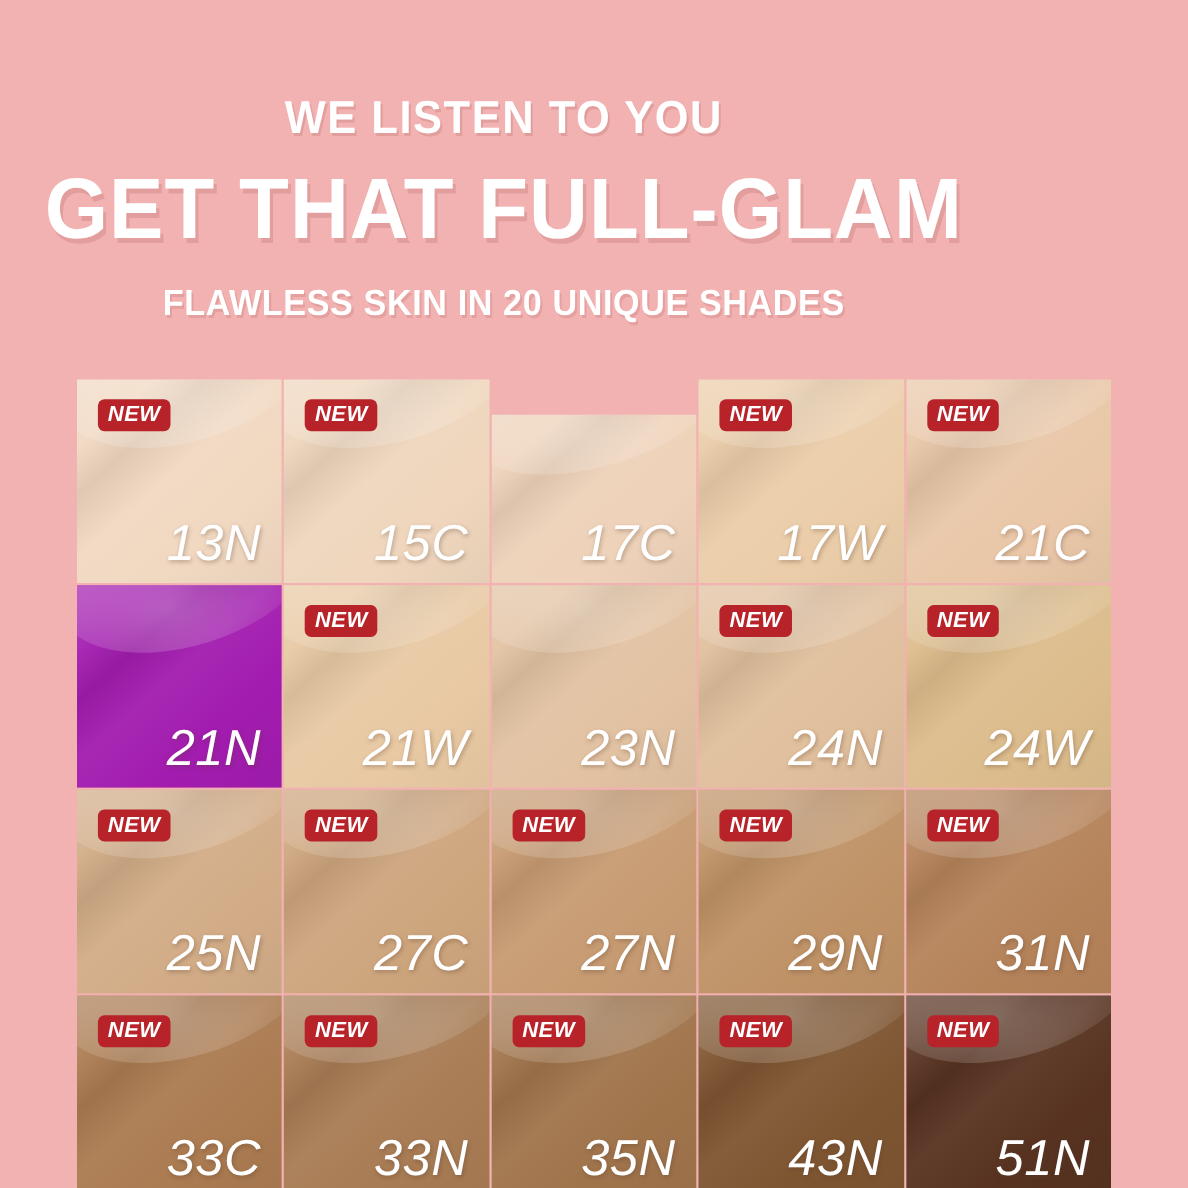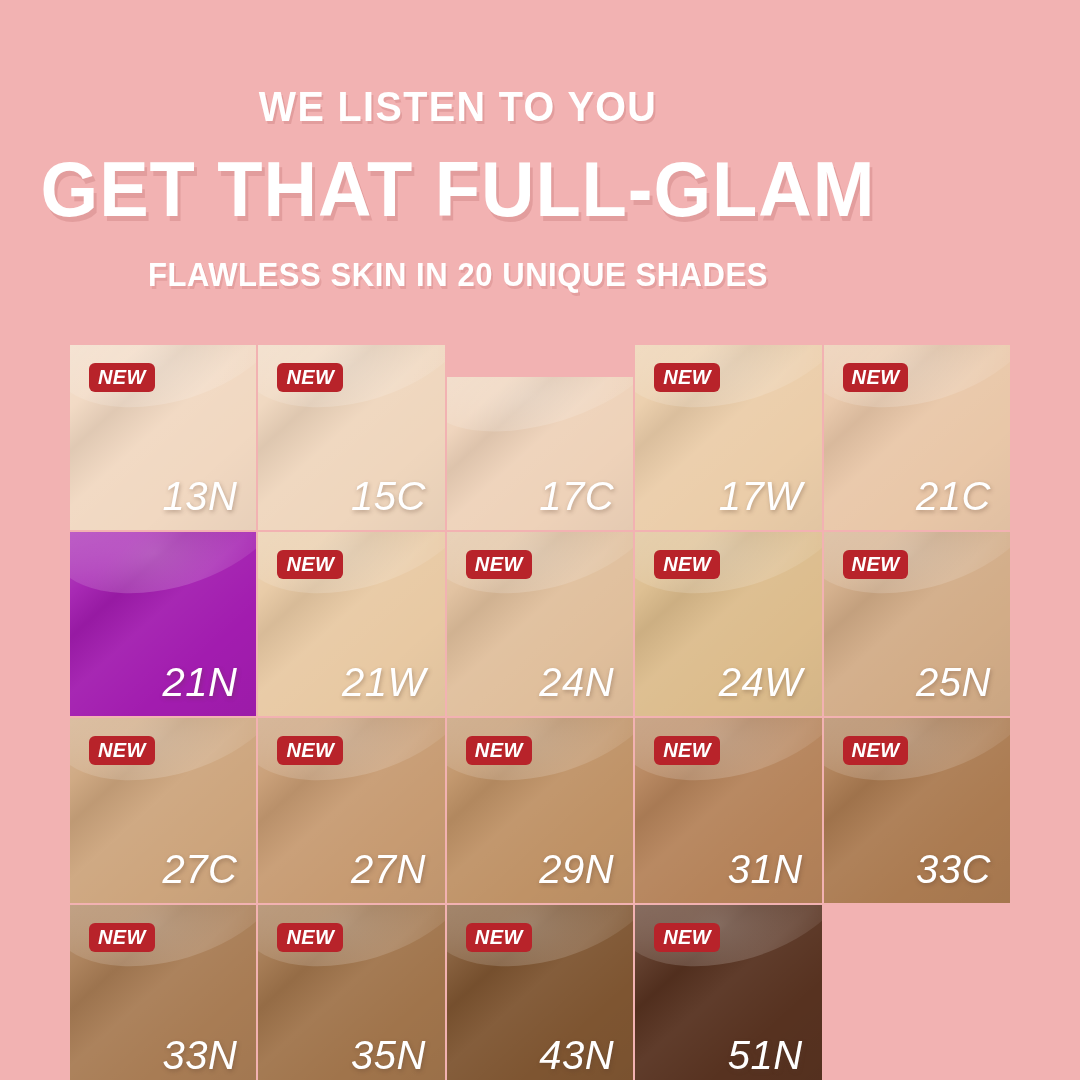--- a/index.html
+++ b/index.html
@@ -115,21 +115,21 @@
     border-radius: 6px;
     line-height: 1;
     z-index: 3;
   }
 
   .shade-code {
     position: absolute;
     right: 19px;
     bottom: 14px;
     color: #ffffff;
-    font-size: 40px;
+    font-size: 46px;
     font-style: italic;
     font-weight: 500;
     line-height: 1;
     letter-spacing: 0.5px;
     text-shadow: 1px 2px 4px rgba(90,60,45,0.35);
     z-index: 3;
   }
 </style>
 </head>
 <body>
@@ -160,20 +160,23 @@
       <span class="new-badge">NEW</span>
       <span class="shade-code">21C</span>
     </div>
     <div class="swatch" style="background: #a21caf;">
       <span class="shade-code">21N</span>
     </div>
     <div class="swatch" style="background: rgb(232, 201, 163);">
       <span class="new-badge">NEW</span>
       <span class="shade-code">21W</span>
     </div>
+    <div class="swatch" style="background: rgb(226, 194, 162);">
+      <span class="shade-code">23N</span>
+    </div>
     <div class="swatch" style="background: rgb(224, 191, 156);">
       <span class="new-badge">NEW</span>
       <span class="shade-code">24N</span>
     </div>
     <div class="swatch" style="background: rgb(220, 188, 140);">
       <span class="new-badge">NEW</span>
       <span class="shade-code">24W</span>
     </div>
     <div class="swatch" style="background: rgb(210, 172, 135);">
       <span class="new-badge">NEW</span>

